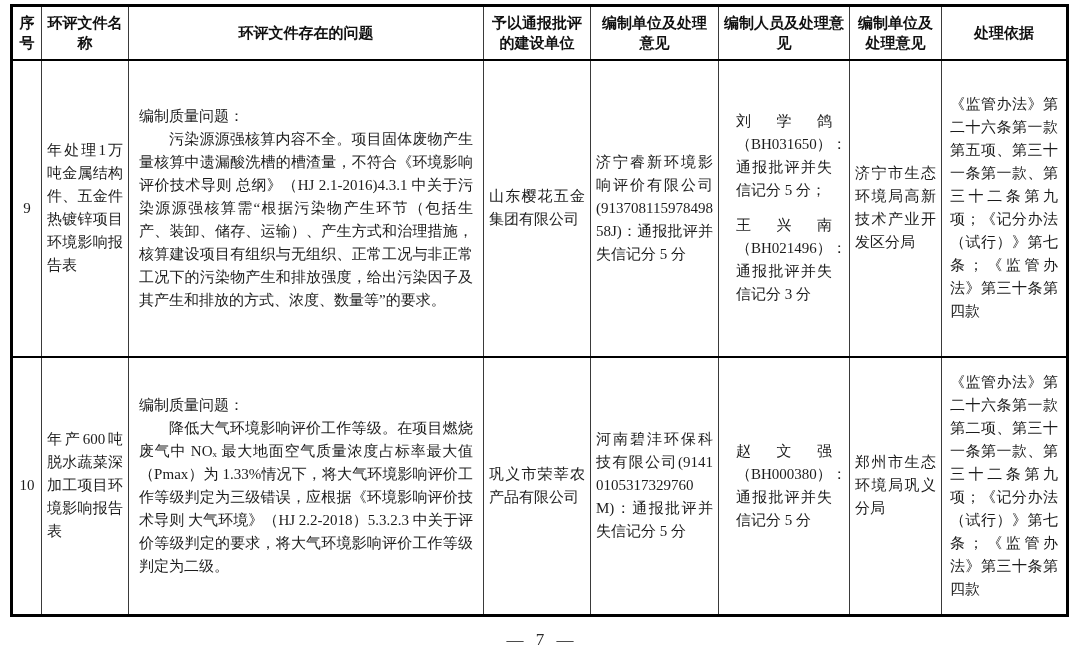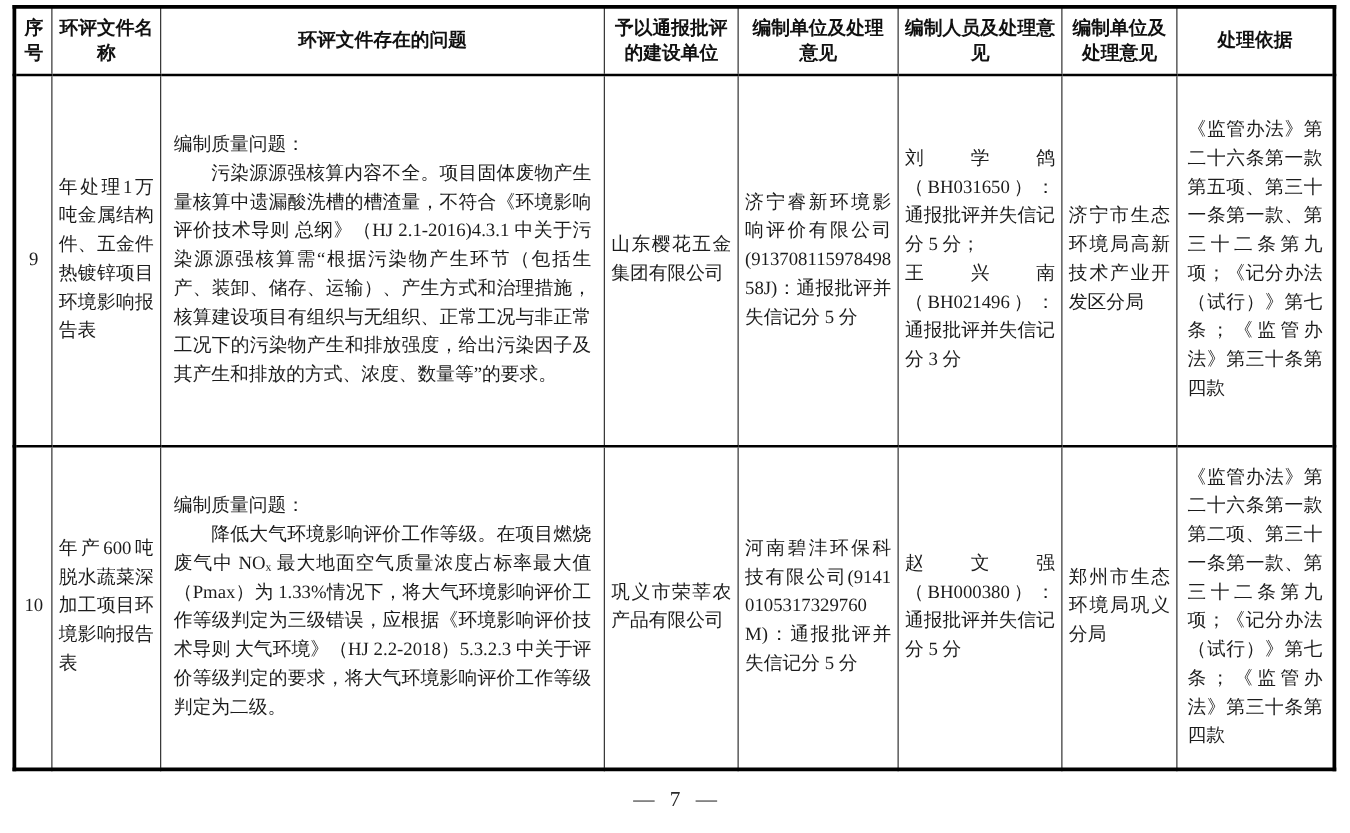--- a/index.html
+++ b/index.html
@@ -59,21 +59,21 @@
     text-justify: inter-ideograph;
   }
   .c-problem { padding: 0 10px; }
   .c-problem .p-title { text-align: left; }
   .c-problem .p-body {
     text-indent: 2em;
     text-align: justify;
     text-justify: inter-ideograph;
   }
   .c-org .jt { word-break: break-all; }
-  .c-staff .jt { margin: 0; }
+  .c-staff .jt { margin: 12px; }
   .c-basis { padding: 6px 8px; }
   .page-number {
     position: absolute;
     left: 0;
     top: 630px;
     width: 1080px;
     text-align: center;
     font-size: 17px;
     color: #2a2a2a;
     word-spacing: 8px;

